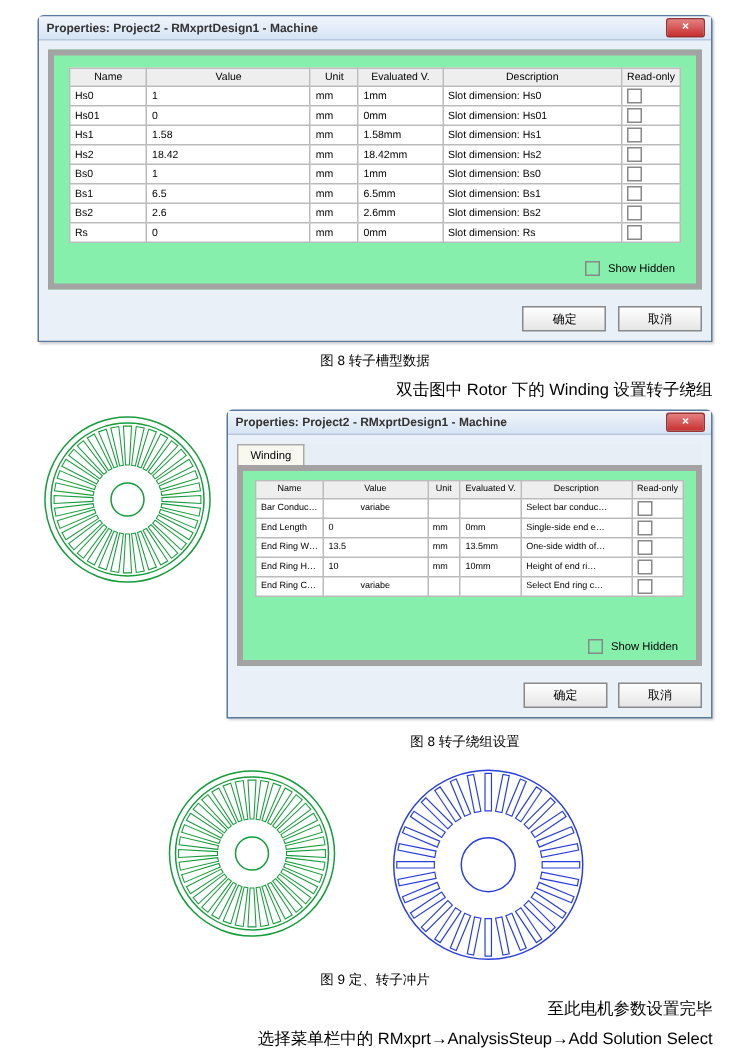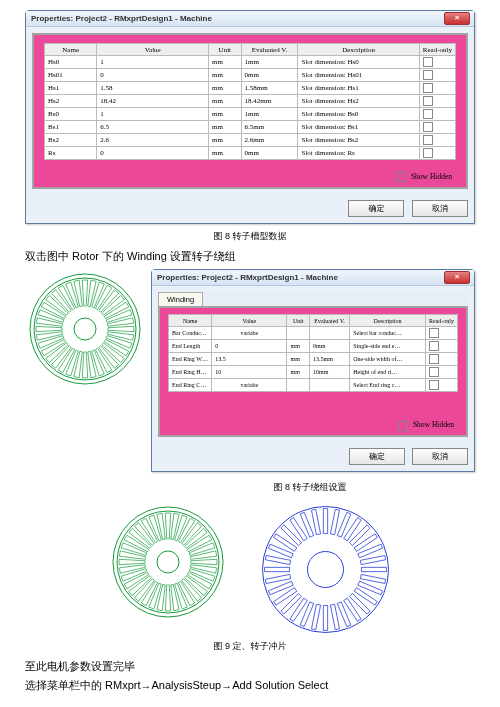--- a/index.html
+++ b/index.html
@@ -53,24 +53,23 @@
   background: #e8eef6;
   font-size: 7.5px;
 }
 .tab {
   background: #f8f8f0;
   border: 1px solid #aaa;
   border-bottom: none;
   padding: 2px 8px;
 }
 .tab-panel {
-  background: #ec4899;
-  border: 2px solid #a3a3a3;
+  background: #86efac;
+  border: 4px solid #a3a3a3;
   padding: 8px 10px 3px 10px;
-  font-family: Liberation Serif, serif;
 }
 table.data {
   border-collapse: collapse;
   width: 100%;
   font-size: 7px;
   background: #fff;
 }
 table.data th, table.data td {
   border: 1px solid #bbb;
   padding: 1px 3px;
@@ -114,20 +113,21 @@
 }
 .caption {
   text-align: center;
   font-size: 9px;
   margin: 3px 0 6px 0;
 }
 .body-text {
   font-size: 11px;
   margin: 4px 0;
   line-height: 1.45;
+  text-align: right;
 }
 .row-flex {
   display: flex;
   align-items: flex-start;
   gap: 6px;
 }
 .fig-row2 {
   display: flex;
   justify-content: center;
   gap: 30px;

